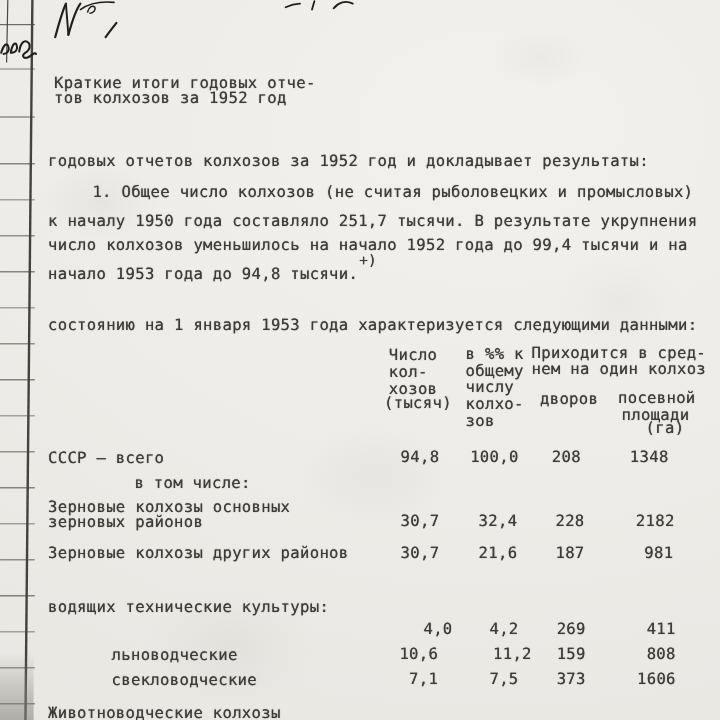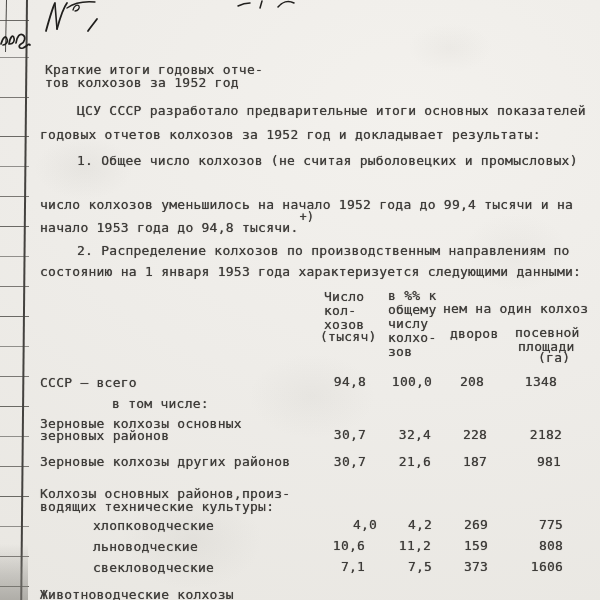--- a/index.html
+++ b/index.html
@@ -93,41 +93,41 @@
   </svg>
   <svg class="hw" style="left:236px;top:0" width="64" height="10" viewBox="0 0 64 10">
     <path d="M2,6 C6,4 10,3 14,3" stroke-width="1.5"></path>
     <path d="M26,1 L24,8" stroke-width="1.5"></path>
     <path d="M42,7 C46,2 52,0 58,3" stroke-width="1.5"></path>
   </svg>
 
   <div class="tw" style="left:45px;top:63px">Краткие итоги годовых отче-</div>
   <div class="tw" style="left:45px;top:76px">тов колхозов за 1952 год</div>
 
-  <div class="tw" style="left:77px;top:104px">ЦСУ СССР разработало предварительные итоги основных показателей</div>
   <div class="tw" style="left:40px;top:128px">годовых отчетов колхозов за 1952 год и докладывает результаты:</div>
 
   <div class="tw" style="left:77px;top:154px">1. Общее число колхозов (не считая рыболовецких и промысловых)</div>
+  <div class="tw" style="left:40px;top:178px">к началу 1950 года составляло 251,7 тысячи. В результате укрупнения</div>
   <div class="tw" style="left:40px;top:198px">число колхозов уменьшилось на начало 1952 года до 99,4 тысячи и на</div>
   <div class="tw" style="left:40px;top:217px"><span>начало 1953 года до 94,8 тысячи.</span><sup class="fn">+)</sup></div>
 
-  <div class="tw" style="left:77px;top:244px">2. Распределение колхозов по производственным направлениям по</div>
   <div class="tw" style="left:40px;top:265px">состоянию на 1 января 1953 года характеризуется следующими данными:</div>
 
   <div class="tw" style="left:324px;top:290px">Число</div>
   <div class="tw" style="left:324px;top:304px">кол-</div>
   <div class="tw" style="left:324px;top:318px">хозов</div>
   <div class="tw" style="left:320px;top:330px">(тысяч)</div>
 
   <div class="tw" style="left:388px;top:289px">в %% к</div>
   <div class="tw" style="left:388px;top:303px">общему</div>
   <div class="tw" style="left:388px;top:317px">числу</div>
   <div class="tw" style="left:388px;top:331px">колхо-</div>
   <div class="tw" style="left:388px;top:345px">зов</div>
 
+  <div class="tw" style="left:443px;top:288px">Приходится в сред-</div>
   <div class="tw" style="left:443px;top:302px">нем на один колхоз</div>
 
   <div class="tw" style="left:450px;top:327px">дворов</div>
 
   <div class="tw" style="left:515px;top:326px">посевной</div>
   <div class="tw" style="left:518px;top:340px">площади</div>
   <div class="tw" style="left:538px;top:351px">(га)</div>
 
   <div class="tw" style="left:40px;top:376px">СССР – всего</div>
   <div class="tw val" style="left:350px;top:375px">94,8</div>
@@ -143,32 +143,30 @@
   <div class="tw val" style="left:415px;top:428px">32,4</div>
   <div class="tw val" style="left:475px;top:428px">228</div>
   <div class="tw val" style="left:546px;top:428px">2182</div>
 
   <div class="tw" style="left:40px;top:455px">Зерновые колхозы других районов</div>
   <div class="tw val" style="left:350px;top:455px">30,7</div>
   <div class="tw val" style="left:415px;top:455px">21,6</div>
   <div class="tw val" style="left:475px;top:455px">187</div>
   <div class="tw val" style="left:549px;top:455px">981</div>
 
-  <div class="tw" style="left:40px;top:487px">Колхозы основных районов,произ-</div>
   <div class="tw" style="left:40px;top:500px">водящих технические культуры:</div>
 
-  <div class="tw" style="left:93px;top:519px">хлопководческие</div>
   <div class="tw val" style="left:365px;top:518px">4,0</div>
   <div class="tw val" style="left:420px;top:518px">4,2</div>
   <div class="tw val" style="left:476px;top:518px">269</div>
-  <div class="tw val" style="left:551px;top:518px">775</div>
+  <div class="tw val" style="left:551px;top:518px">411</div>
 
   <div class="tw" style="left:93px;top:540px">льноводческие</div>
   <div class="tw val" style="left:349px;top:539px">10,6</div>
-  <div class="tw val" style="left:415px;top:539px">11,2</div>
+  <div class="tw val" style="left:427px;top:539px">11,2</div>
   <div class="tw val" style="left:476px;top:539px">159</div>
   <div class="tw val" style="left:551px;top:539px">808</div>
 
   <div class="tw" style="left:93px;top:561px">свекловодческие</div>
   <div class="tw val" style="left:353px;top:560px">7,1</div>
   <div class="tw val" style="left:420px;top:560px">7,5</div>
   <div class="tw val" style="left:476px;top:560px">373</div>
   <div class="tw val" style="left:547px;top:560px">1606</div>
 
   <div class="tw" style="left:40px;top:588px">Животноводческие колхозы</div>

